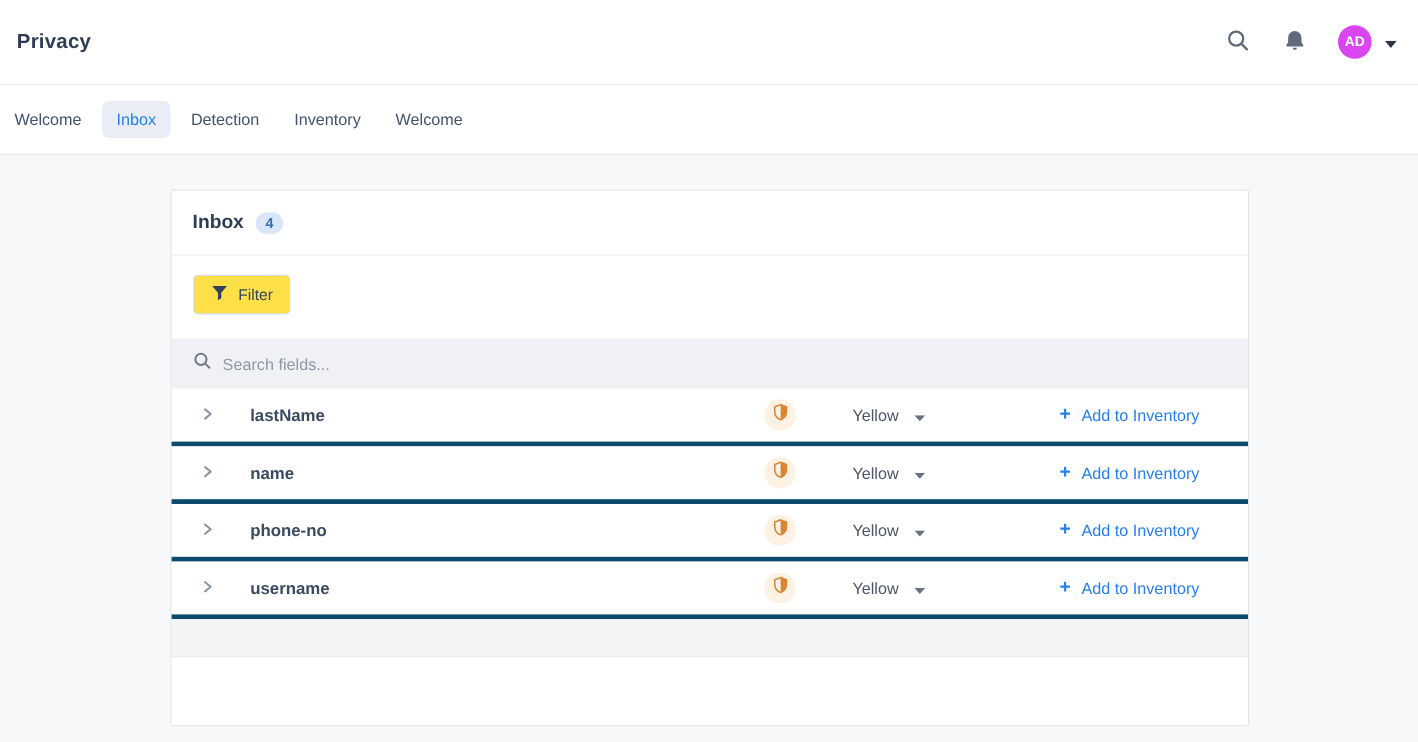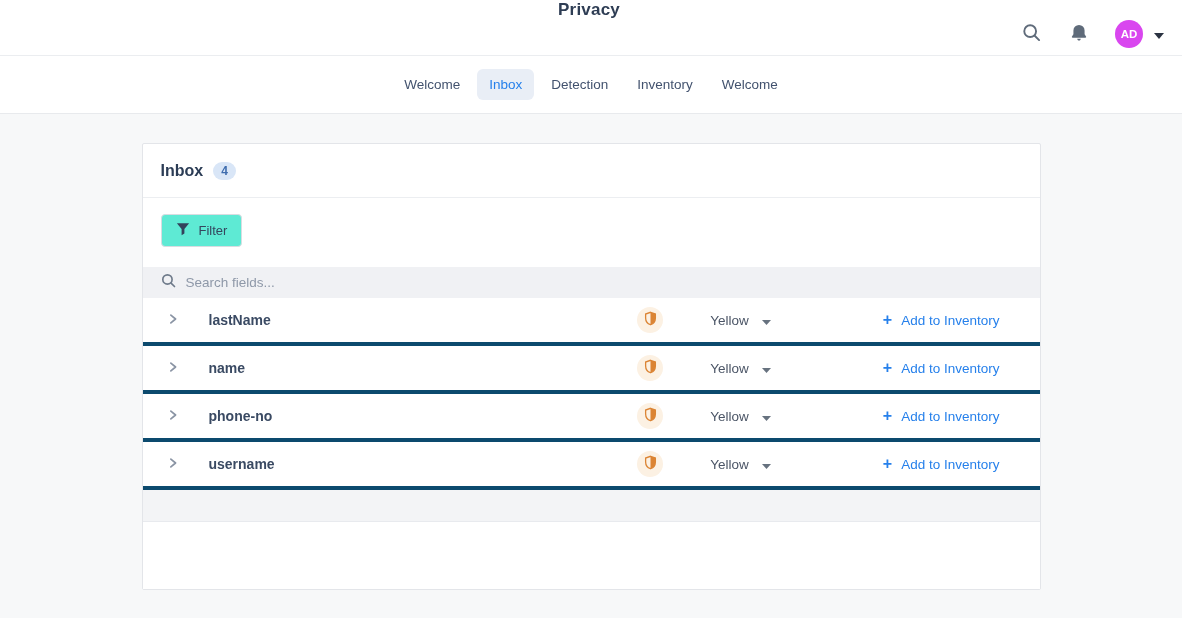--- a/index.html
+++ b/index.html
@@ -5,37 +5,37 @@
   * { margin: 0; padding: 0; box-sizing: border-box; }
   html, body { width: 1182px; height: 618px; overflow: hidden; }
   body {
     font-family: "Liberation Sans", sans-serif;
     background: #f7f8f9;
     color: #3a4a63;
   }
 
   
   .topbar {
-    height: 56px; background: #ffffff; border-bottom: 1px solid #ebedf0;
-    display: flex; align-items: center; padding: 0 18px 0 14px; flex-direction: column;
+    height: 71px; background: #ffffff; border-bottom: 1px solid #ebedf0;
+    display: flex; align-items: center; padding: 0 18px 0 14px;
   }
   .app-title { font-size: 17px; font-weight: 700; color: #2e3d54; letter-spacing: .2px; }
   .topbar-right { margin-left: auto; display: flex; align-items: center; gap: 25px; }
   .icon-btn { background: none; border: none; cursor: pointer; display: flex; align-items: center; padding: 2px; }
   .avatar-group { display: flex; align-items: center; gap: 11px; cursor: pointer; background: none; border: none; }
   .avatar {
     width: 28px; height: 28px; border-radius: 50%;
     display: flex; align-items: center; justify-content: center;
     color: #ffffff; font-size: 11.5px; font-weight: 700;
   }
 
   
   .navbar {
     height: 58px; background: #ffffff; border-bottom: 1px solid #e8eaed;
-    display: flex; align-items: center; justify-content: center;
+    display: flex; align-items: center; justify-content: flex-start;
   }
   .tabs { display: flex; align-items: center; gap: 5px; }
   .tab {
     border: none; background: transparent; cursor: pointer;
     font-family: inherit; font-size: 13.5px; color: #42526e;
     padding: 8px 12px; border-radius: 6px;
   }
   .tab.tab-active { background: #e9eef6; color: #2680eb; }
 
   
@@ -51,27 +51,27 @@
   }
   .card-title { font-size: 16px; font-weight: 700; color: #2b3c55; }
   .count-badge {
     margin-left: 10px; font-size: 12px; font-weight: 700;
     padding: 2px 8px; border-radius: 9px;
   }
 
   .filter-bar { padding: 16px 18px 20px; }
   .filter-btn {
     display: inline-flex; align-items: center; gap: 9px;
-    background: #5eead4; border: 1px solid #d9dce1; border-radius: 4px;
+    background: #fde047; border: 1px solid #d9dce1; border-radius: 4px;
     padding: 7px 14px; font-family: inherit; font-size: 13px; color: #35465e;
     cursor: pointer;
   }
 
   .search-bar {
-    height: 31px; background: #f0f1f4; display: flex; align-items: center;
+    height: 42px; background: #f0f1f4; display: flex; align-items: center;
     padding: 0 18px; gap: 10px; flex: none;
   }
   .search-input {
     flex: 1; border: none; background: transparent; outline: none;
     font-family: inherit; font-size: 13.5px; color: #3a4a63;
   }
   .search-input::placeholder { color: #8e98a8; }
 
   
   .row {

